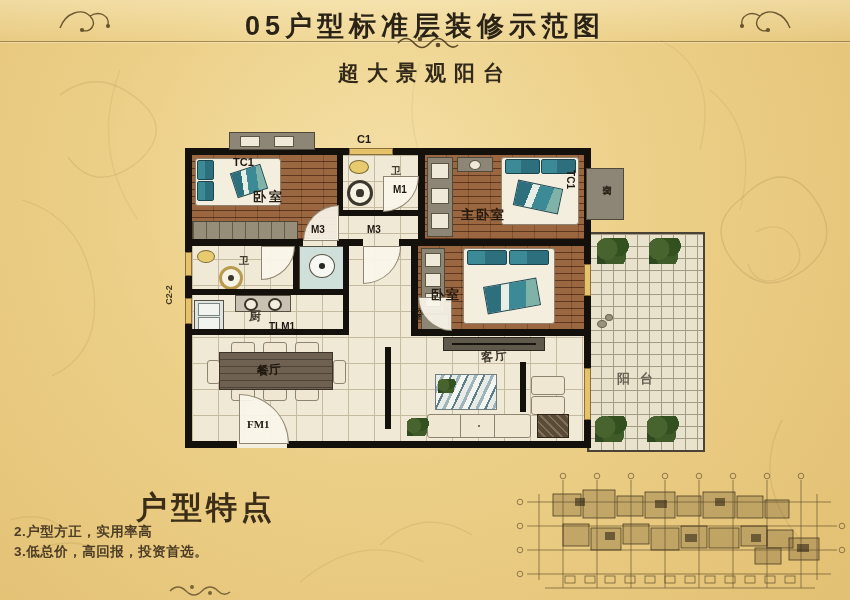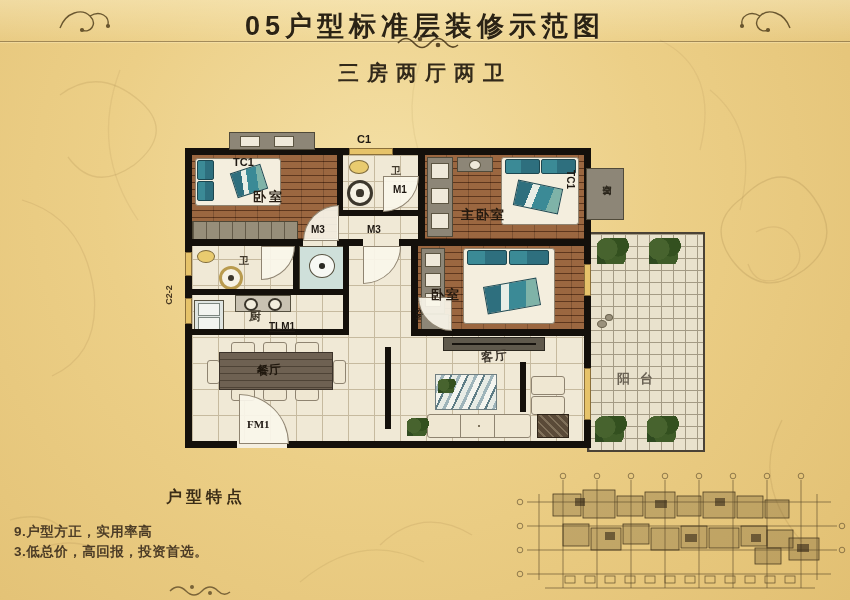--- a/index.html
+++ b/index.html
@@ -63,21 +63,21 @@
       radial-gradient(circle at 66% 30%,#33501f 0 38%,transparent 39%),
       radial-gradient(circle at 56% 72%,#3f5c28 0 42%,transparent 43%),
       radial-gradient(circle at 18% 70%,#2f4a20 0 30%,transparent 31%);}
   .tv{position:absolute;background:#5f594c;border:1px solid #2c2820;}
   .tv::after{content:"";position:absolute;left:8%;top:38%;width:84%;height:24%;background:#17140f;}
   .pebble{position:absolute;border-radius:50%;background:#9a917c;border:1px solid #6c644f;}
   .rlabel{position:absolute;font-weight:bold;color:#241a10;white-space:nowrap;}
   .glabel{position:absolute;font-weight:bold;color:#423a2c;white-space:nowrap;}
   .code{position:absolute;font-weight:bold;color:#1e1812;font-size:10px;white-space:nowrap;}
   
-  .features-title{left:56px;top:487px;width:300px;text-align:center;font-size:16px;font-weight:bold;
+  .features-title{left:56px;top:487px;width:300px;text-align:center;font-size:31px;font-weight:bold;
                   letter-spacing:4px;color:#3b2d17;}
   .features-list{left:14px;top:522px;width:330px;list-style:none;margin:0;padding:0;}
   .features-list li{font-size:13.5px;font-weight:bold;color:#4c3c26;line-height:20px;letter-spacing:.5px;}
 </style>
 </head>
 <body>
 
 <div class="stage">
 
   <svg class="abs" width="850" height="600" viewBox="0 0 850 600" style="left:0;top:0;">
@@ -118,21 +118,21 @@
   </svg>
   <div class="abs divider"></div>
   <div class="abs divider2"></div>
   <svg class="abs" width="64" height="16" viewBox="0 0 64 16" style="left:396px;top:34px;">
     <g fill="none" stroke="#4c3a1c" stroke-width="1.6" opacity="0.9">
       <path d="M2 9 q8 -9 16 0 q8 9 16 0 q8 -9 16 0 q6 7 12 2"></path>
       <circle cx="24" cy="5" r="1.5" fill="#4c3a1c"></circle>
       <circle cx="42" cy="11" r="1.5" fill="#4c3a1c"></circle>
     </g>
   </svg>
-  <div class="abs subtitle">三房两厅两卫</div>
+  <div class="abs subtitle">超大景观阳台</div>
 
   <div class="abs plan">
 
     <div class="abs btile" style="left:402px;top:100px;width:114px;height:216px;">
       <div class="plant" style="left:8px;top:4px;width:32px;height:26px;"></div>
       <div class="plant" style="left:60px;top:4px;width:32px;height:26px;"></div>
       <div class="plant" style="left:6px;top:182px;width:32px;height:26px;"></div>
       <div class="plant" style="left:58px;top:182px;width:32px;height:26px;"></div>
       <div class="pebble" style="left:8px;top:86px;width:8px;height:6px;"></div>
       <div class="pebble" style="left:16px;top:80px;width:6px;height:5px;"></div>
@@ -270,21 +270,21 @@
     <div class="glabel" style="left:54px;top:122px;font-size:10px;">卫</div>
     <div class="glabel" style="left:64px;top:176px;font-size:12px;">厨</div>
     <div class="code" style="left:84px;top:189px;text-decoration:underline;">TLM1</div>
     <div class="glabel" style="left:296px;top:216px;font-size:12px;letter-spacing:2px;transform:rotate(-6deg);color:#3a332a;">客厅</div>
     <div class="code" style="left:62px;top:286px;font-size:11px;font-family:Liberation Serif, serif;">FM1</div>
     <div class="code" style="left:-26px;top:158px;font-size:9px;transform:rotate(-90deg);color:#4a3a22;">C2-2</div>
   </div>
 
   <div class="abs features-title">户型特点</div>
   <ul class="abs features-list">
-    <li>9.户型方正，实用率高</li>
+    <li>2.户型方正，实用率高</li>
     <li>3.低总价，高回报，投资首选。</li>
   </ul>
   <svg class="abs" width="64" height="14" viewBox="0 0 64 14" style="left:168px;top:583px;">
     <g fill="none" stroke="#4c3a1c" stroke-width="1.4" opacity="0.7">
       <path d="M2 8 q8 -8 16 0 q8 8 16 0 q8 -8 16 0 q6 6 12 1"></path>
       <circle cx="24" cy="4" r="1.3" fill="#4c3a1c"></circle>
       <circle cx="42" cy="10" r="1.3" fill="#4c3a1c"></circle>
     </g>
   </svg>
 

